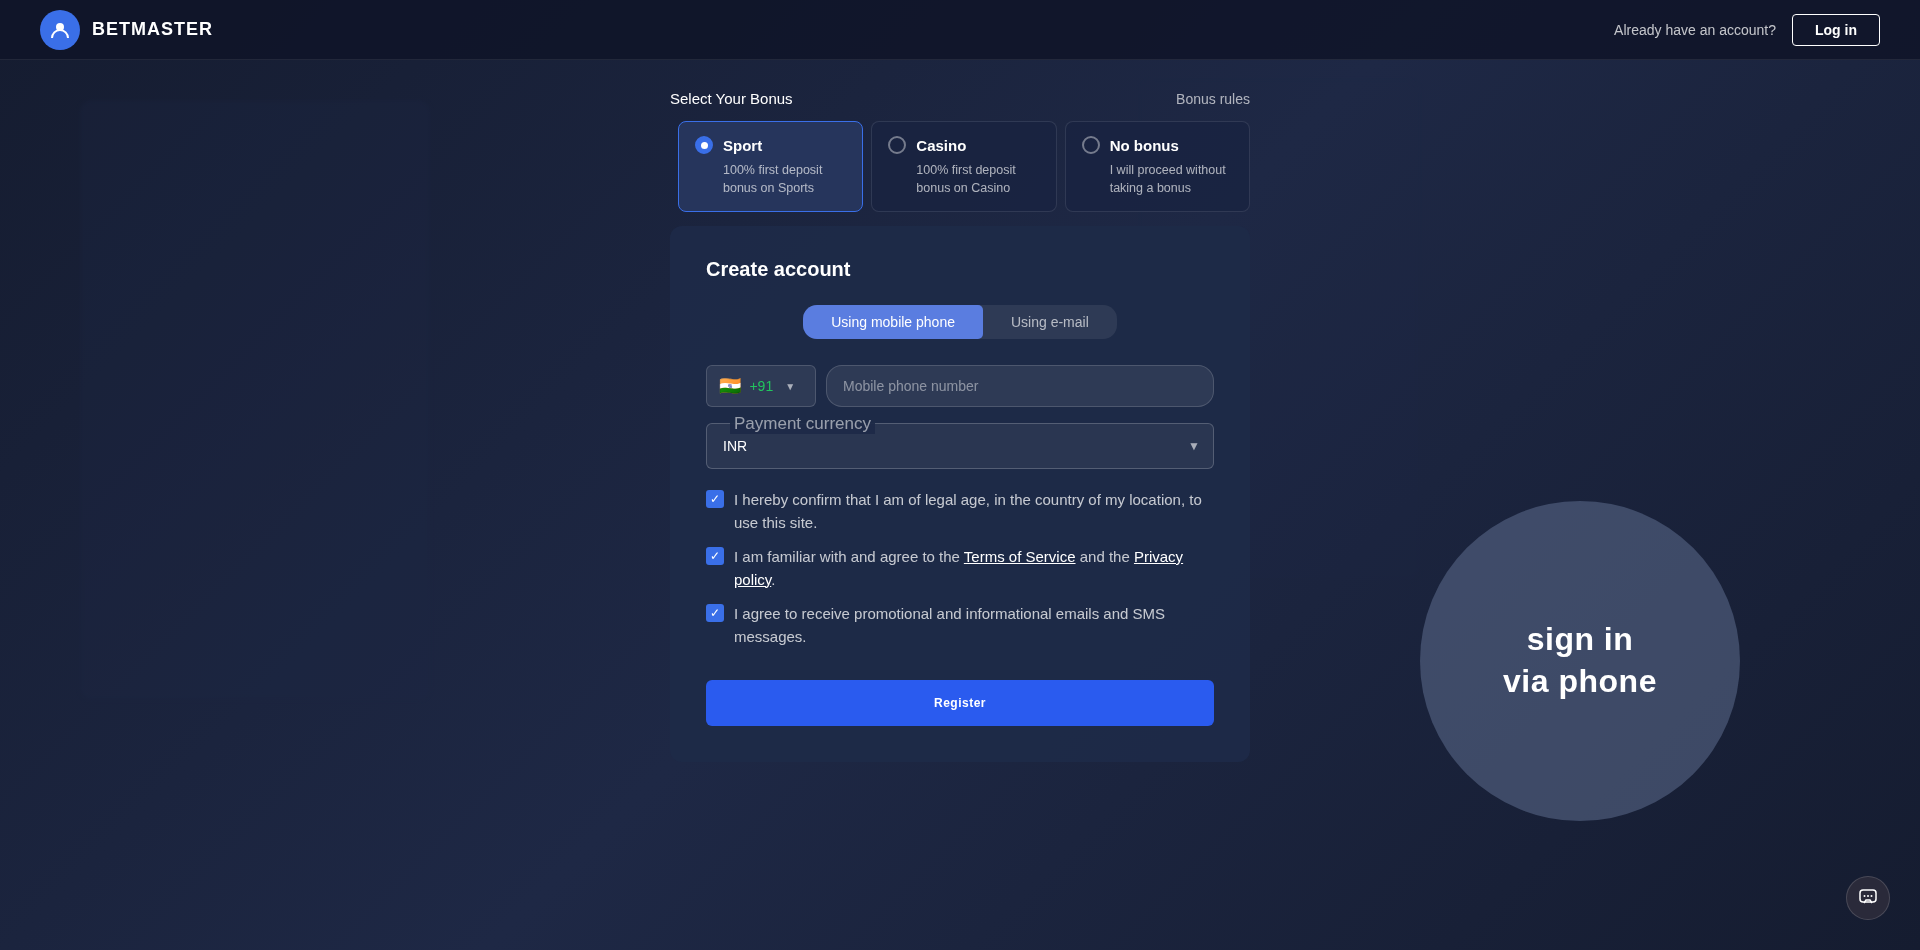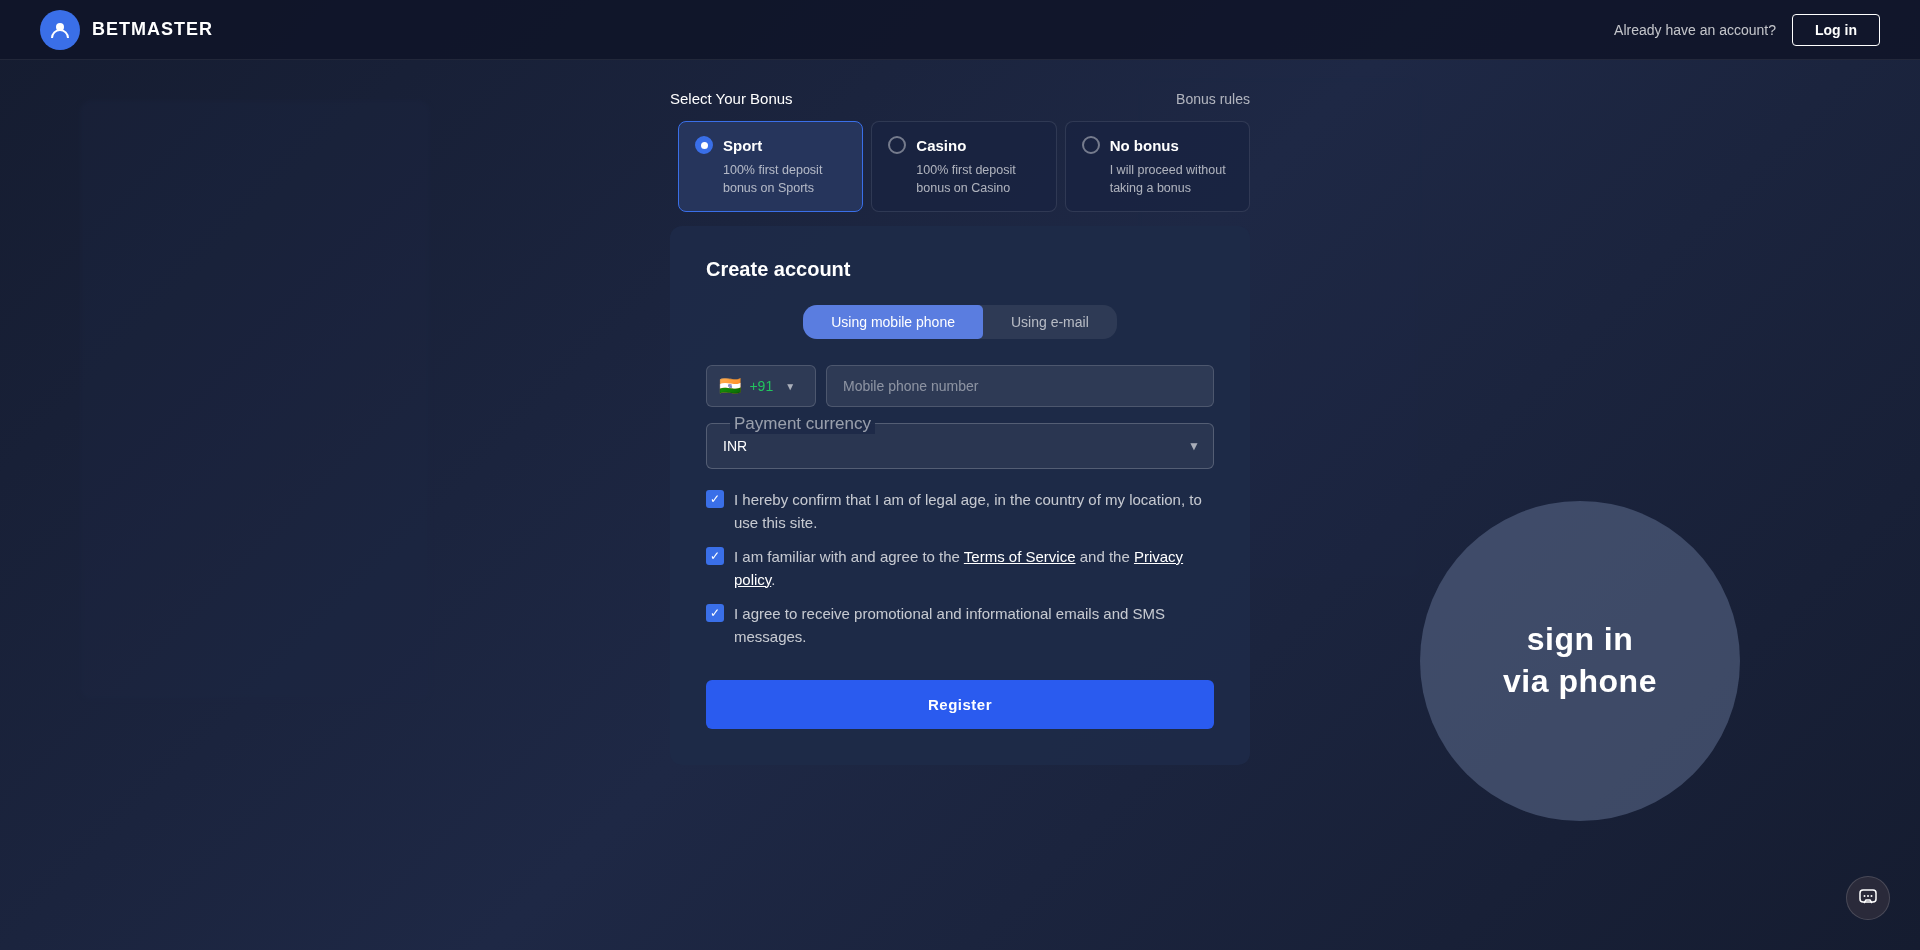--- a/index.html
+++ b/index.html
@@ -279,21 +279,21 @@
     .chevron-down {
       color: rgba(255,255,255,0.6);
       font-size: 10px;
       margin-left: 4px;
     }
 
     .phone-input {
       flex: 1;
       background: rgba(255,255,255,0.08);
       border: 1px solid rgba(255,255,255,0.15);
-      border-radius: 6px;
+      border-radius: 16px;
       padding: 12px 16px;
       color: rgba(255,255,255,0.5);
       font-size: 14px;
       outline: none;
     }
 
     .phone-input::placeholder {
       color: rgba(255,255,255,0.45);
     }
 
@@ -375,21 +375,21 @@
     }
 
     
     .register-btn {
       width: 100%;
       background: #2a5bef;
       color: white;
       border: none;
       border-radius: 6px;
       padding: 16px;
-      font-size: 15px;
+      font-size: 12px;
       font-weight: 700;
       cursor: pointer;
       margin-top: 20px;
       letter-spacing: 0.5px;
     }
 
     
     .sign-in-circle {
       position: absolute;
       right: 180px;

